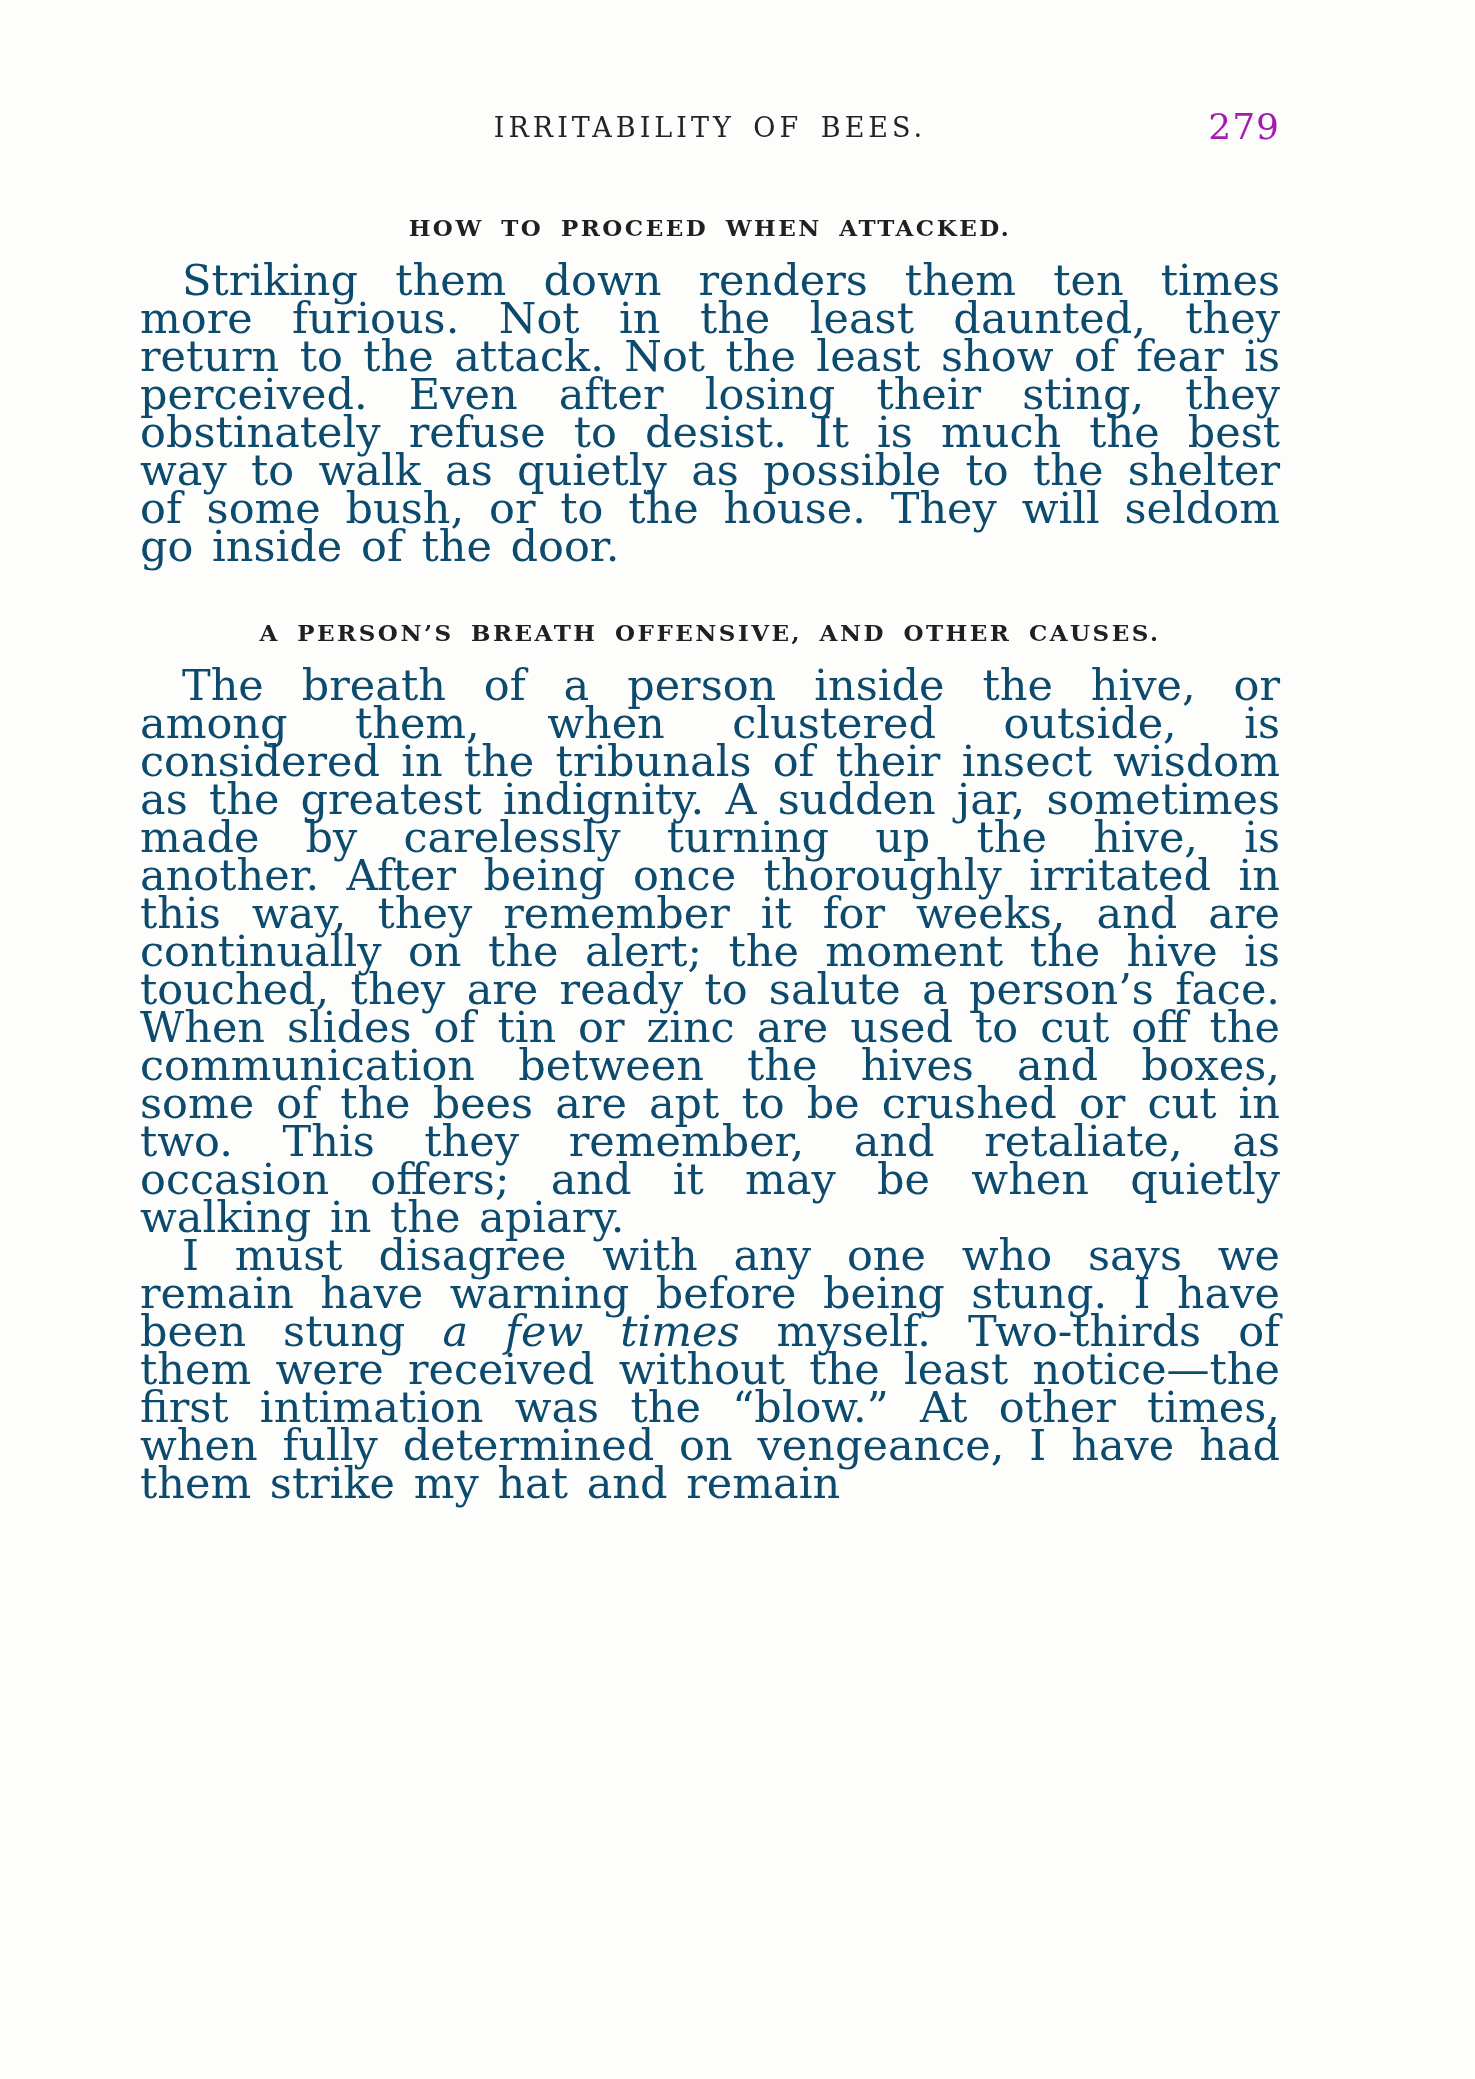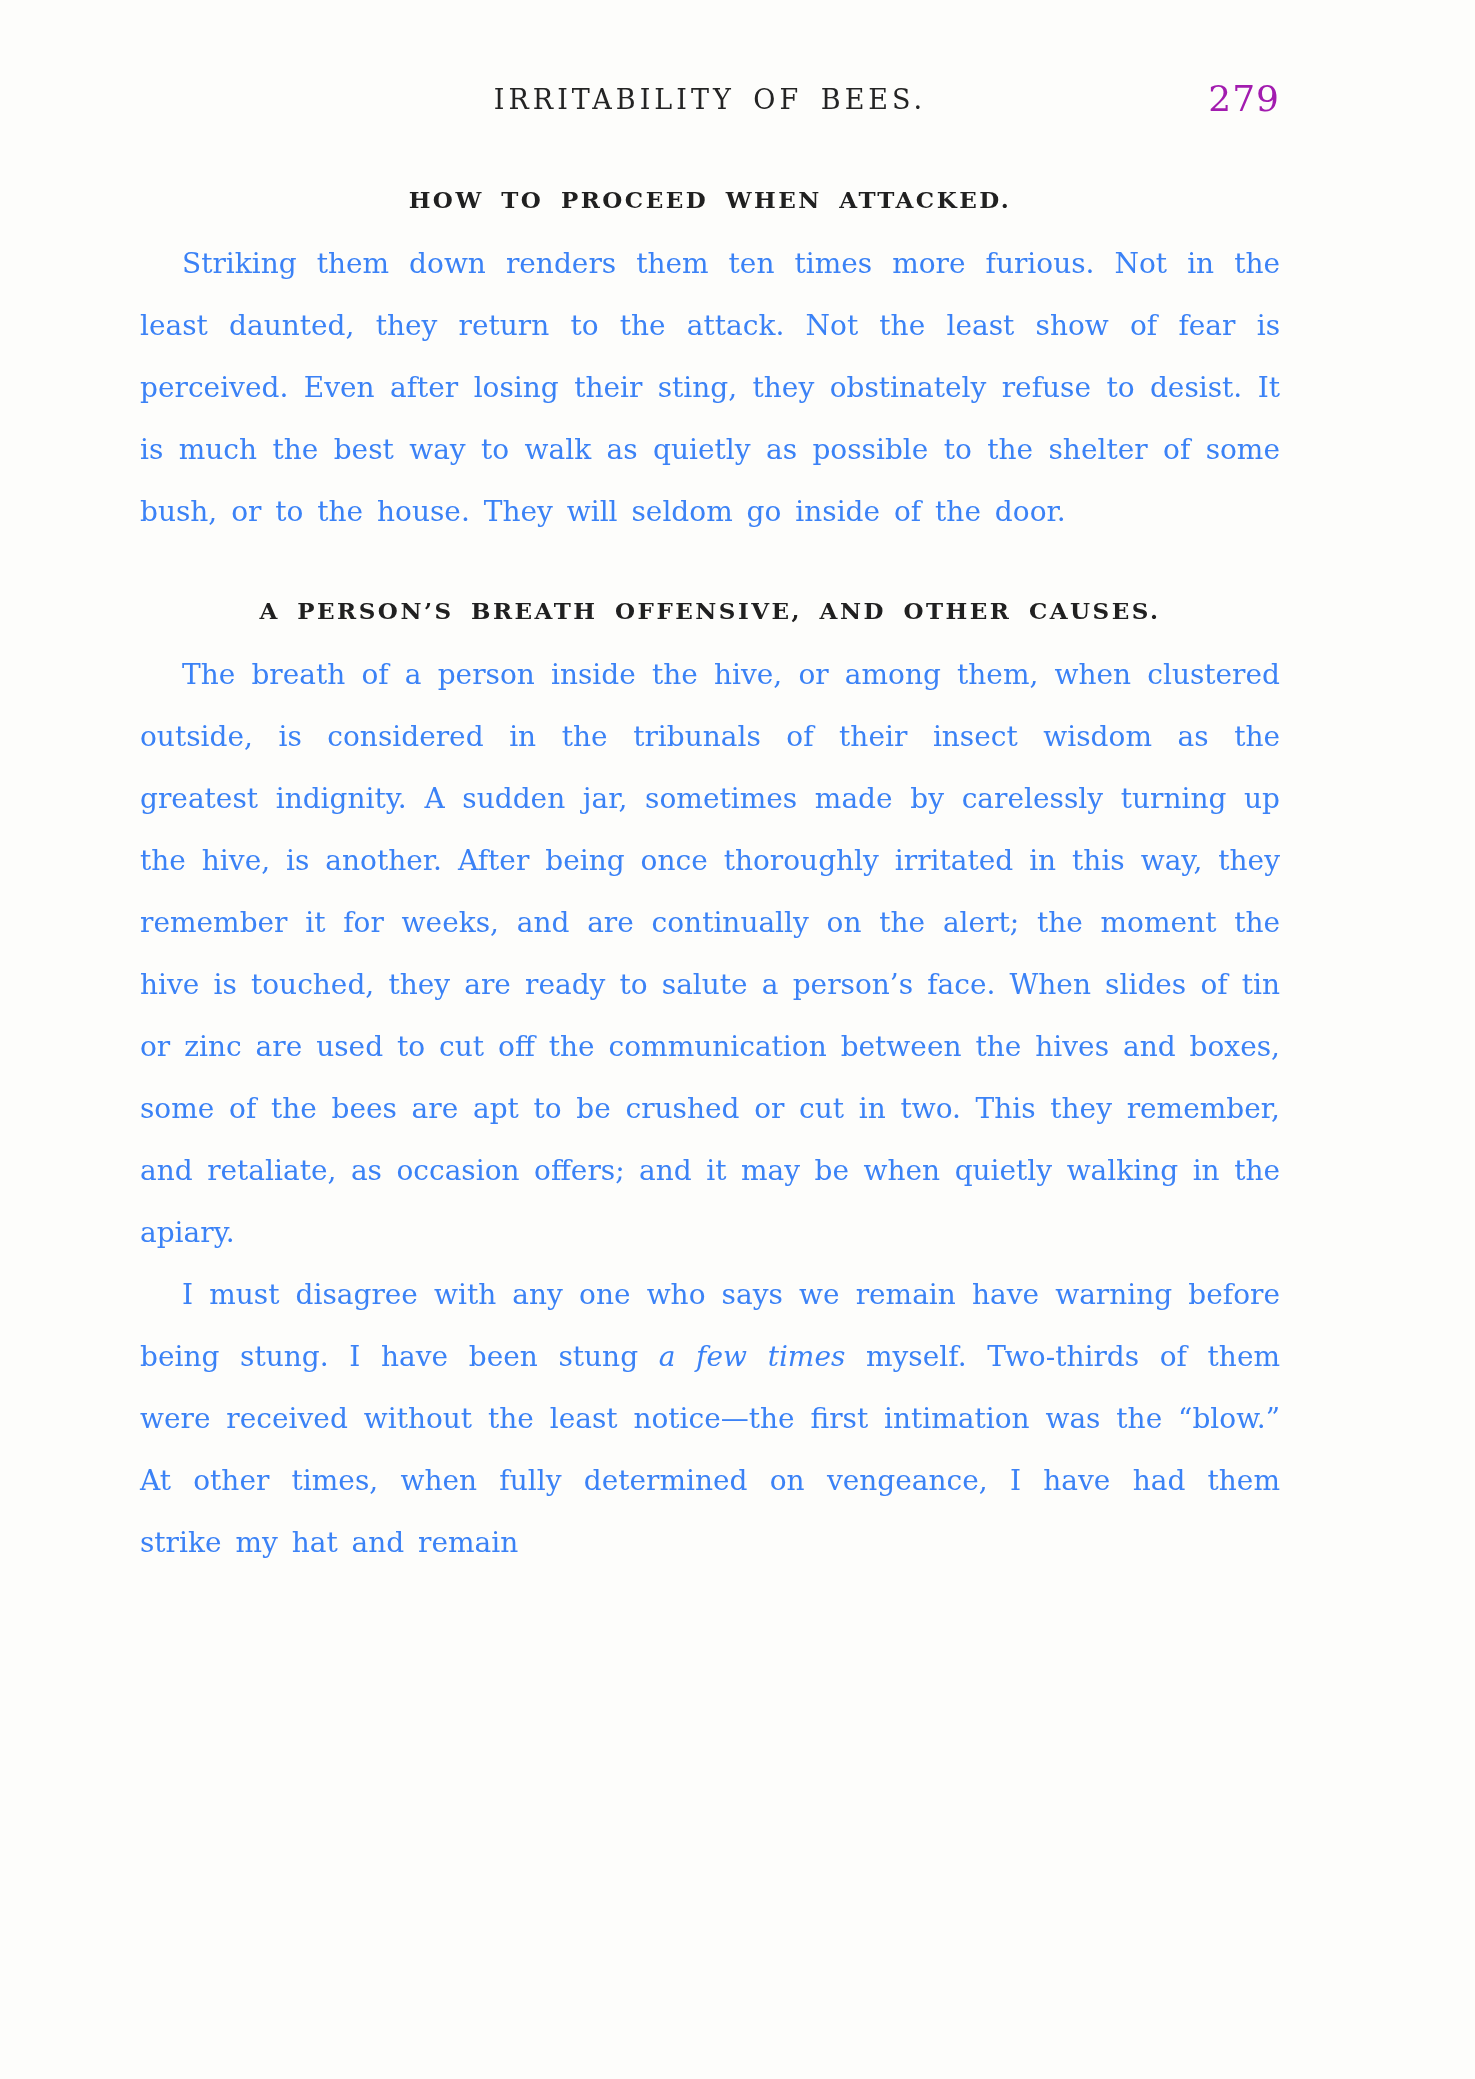--- a/index.html
+++ b/index.html
@@ -7,21 +7,21 @@
     padding: 0;
     background: #f4f3f0;
   }
   .page {
     position: relative;
     width: 1475px;
     height: 2079px;
     margin: 0 auto;
     background: #fdfdfb;
     box-sizing: border-box;
-    padding: 84px 195px 0 140px;
+    padding: 112px 195px 0 140px;
     font-family: "DejaVu Serif", "Liberation Serif", serif;
     color: #1b1b1b;
     overflow: hidden;
   }
   .running-head {
     position: relative;
     width: 100%;
     height: 48px;
   }
   .running-head .title {
@@ -46,26 +46,26 @@
     font-size: 23px;
     font-weight: 700;
     letter-spacing: 2.5px;
     word-spacing: 7px;
     color: #202020;
   }
   .section-heading.first {
   }
   .body-para {
     margin: 0;
-    font-size: 28px;
-    line-height: 62px;
+    font-size: 43px;
+    line-height: 38px;
     text-align: justify;
     text-indent: 42px;
     word-spacing: 5px;
-    color: #3b82f6;
+    color: #0c4a6e;
   }
   .body-para em {
     font-style: italic;
   }
 </style>
 </head>
 <body>
 
 <div class="page">
 

